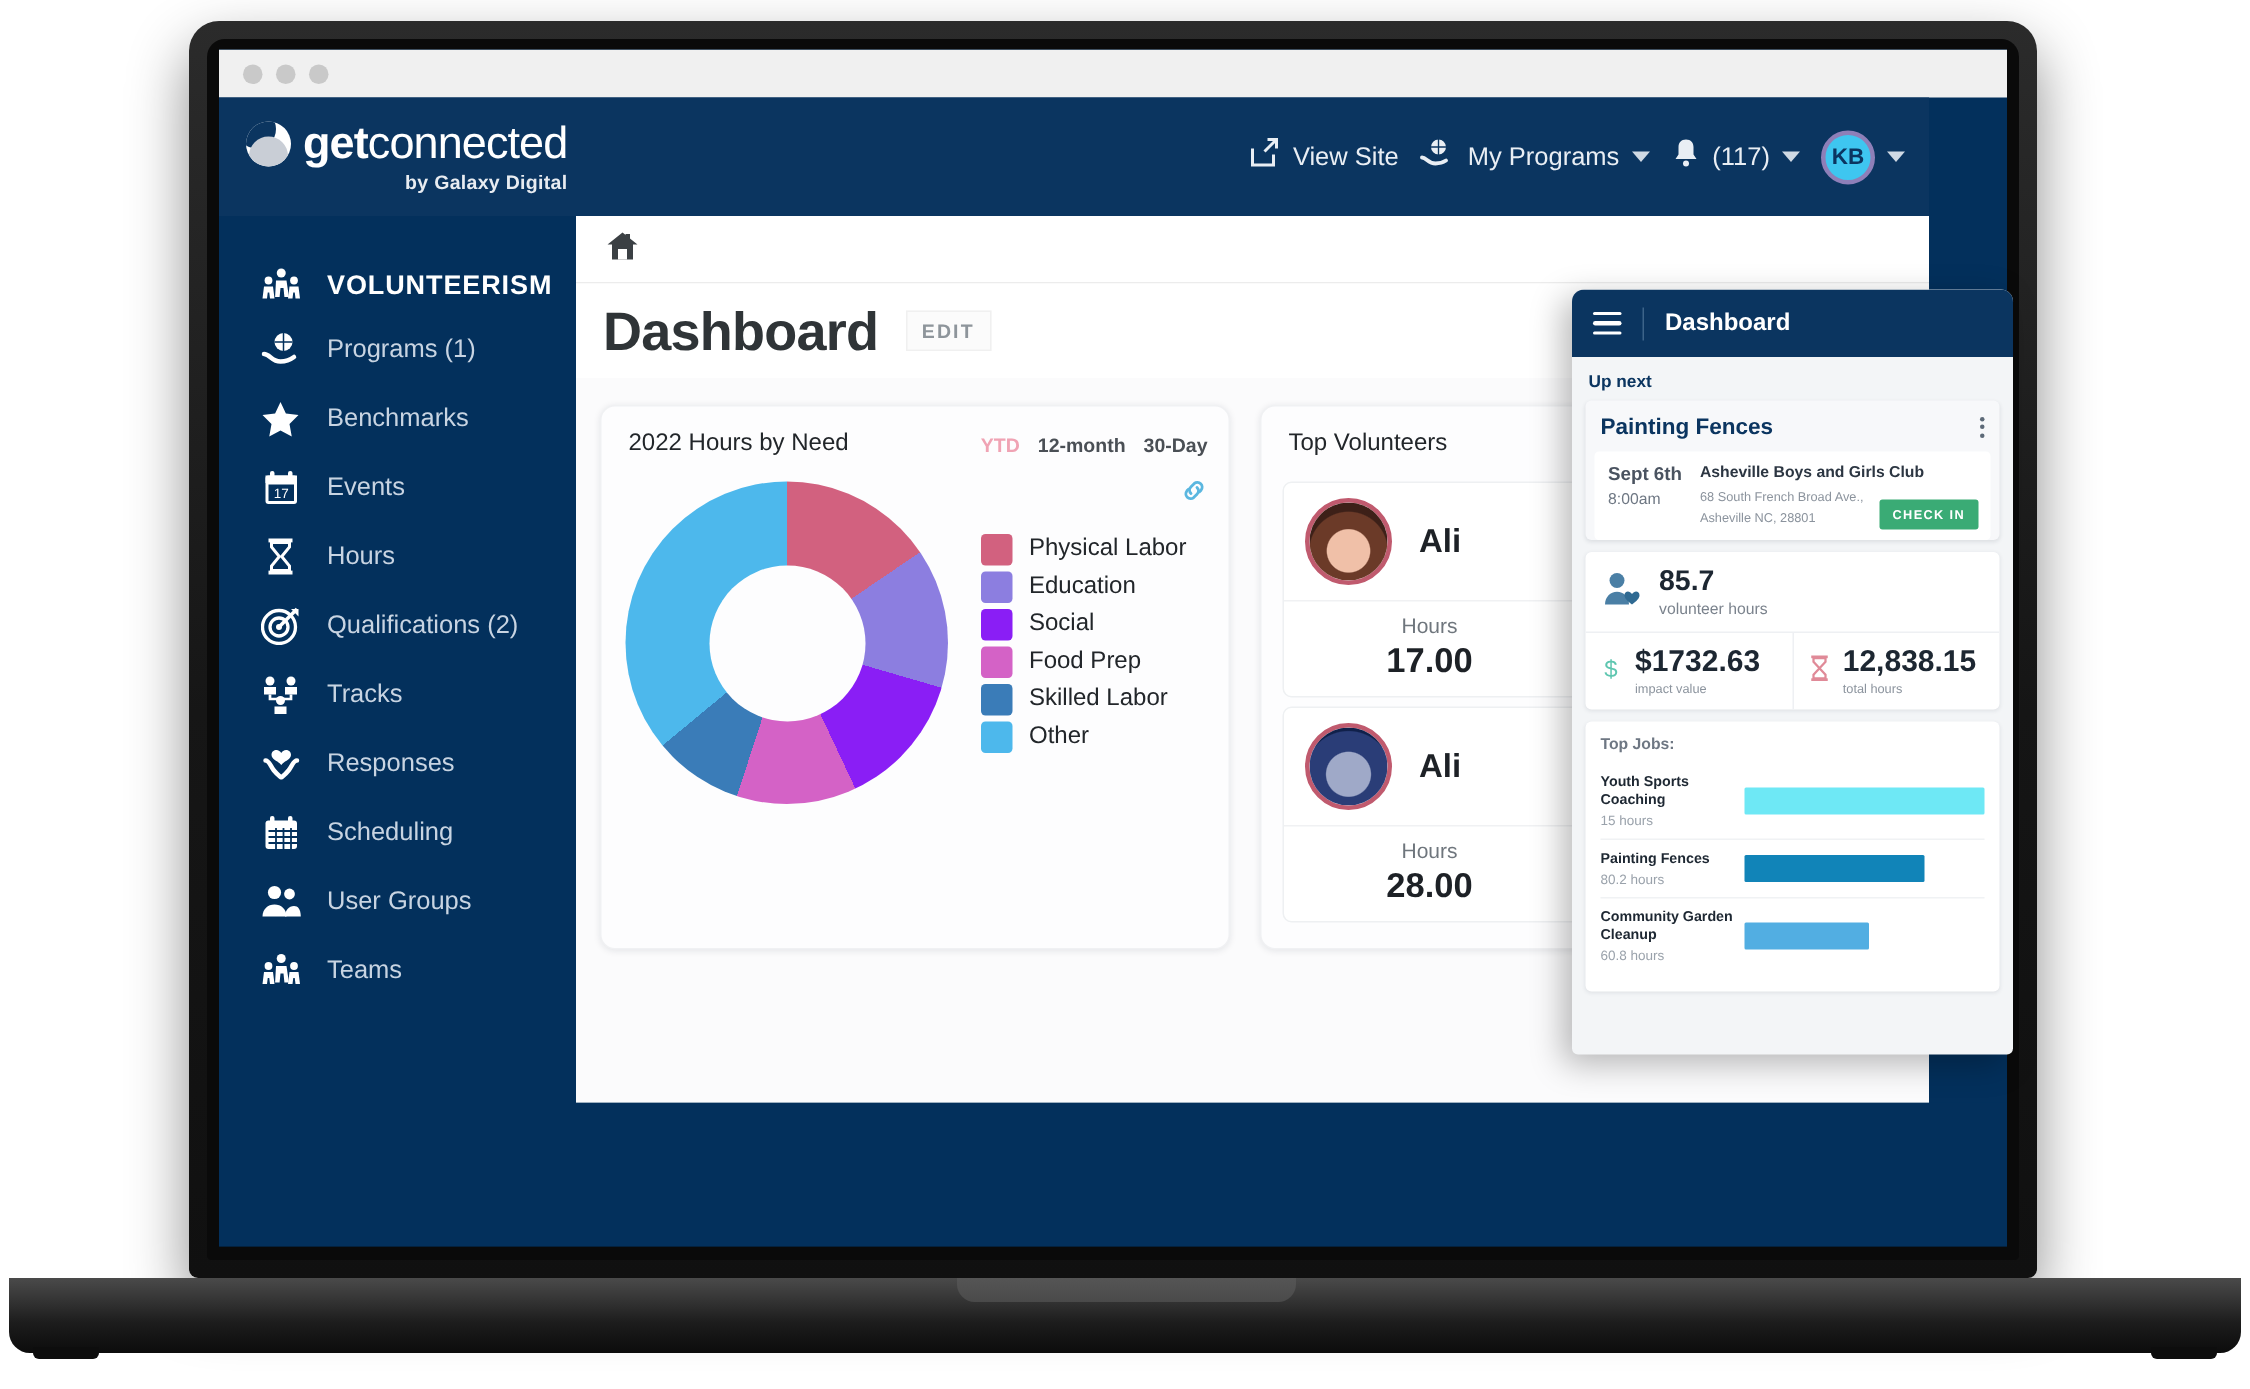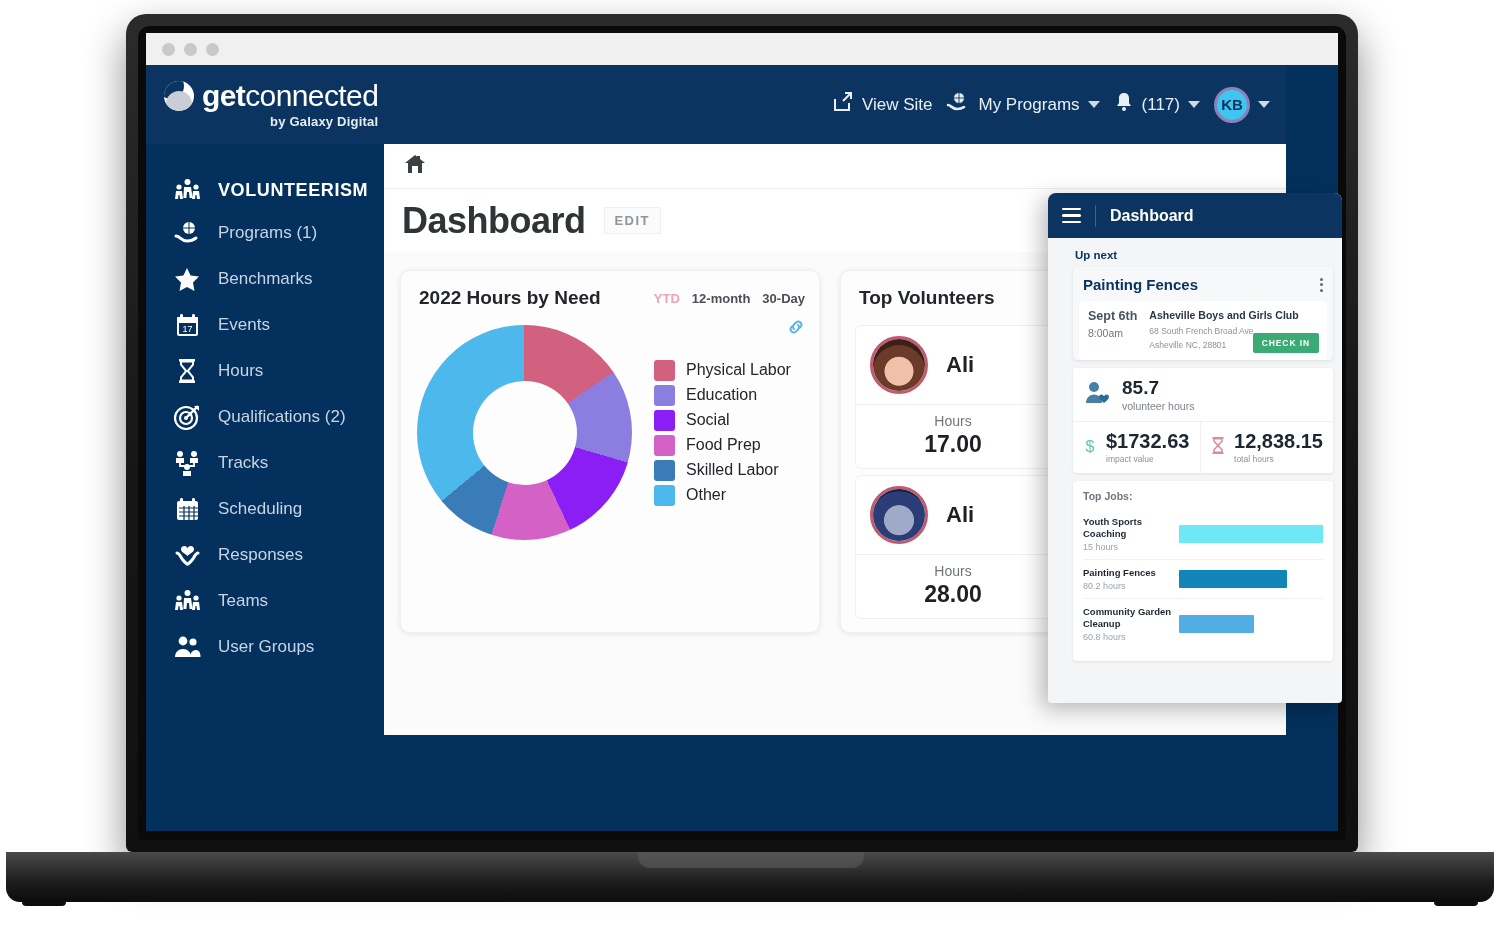--- a/index.html
+++ b/index.html
@@ -138,21 +138,21 @@
 
   .card {
     background: #fdfdfe; border-radius: 10px;
     box-shadow: 0 1px 5px rgba(20,30,50,.10);
     border: 1px solid #f0f1f3;
   }
   .card-chart { width: 420px; height: 363px; position: relative; }
   .card-head {
     display: flex; align-items: center; padding: 16px 14px 8px 18px;
   }
-  .card-title { font-size: 19px; font-weight: bold; color: #22262a; }
+  .card-title { font-size: 16px; font-weight: normal; color: #22262a; }
   .range-tabs { margin-left: auto; display: flex; gap: 12px; align-items: center; font-size: 13px; color: #4a4f55; font-weight: 600; }
   .range-tabs .active { color: #f0a3b4; }
   .link-icon { position: absolute; right: 14px; top: 47px; color: #5bb7e0; }
   .chart-body { display: flex; align-items: center; padding: 8px 0 0 16px; }
   .donut { width: 215px; height: 215px; border-radius: 50%; position: relative; flex: none; }
   .donut::after {
     content: ""; position: absolute; left: 50%; top: 50%;
     transform: translate(-50%,-50%);
     width: 104px; height: 104px; border-radius: 50%; background: #fdfdfe;
   }
@@ -190,21 +190,21 @@
     overflow: hidden; z-index: 40;
   }
   .m-header {
     height: 45px; background: #0b3560;
     display: flex; align-items: center; gap: 14px; padding-left: 14px;
   }
   .hamburger { display: flex; flex-direction: column; gap: 4px; }
   .hamburger span { width: 19px; height: 2.5px; background: #ffffff; border-radius: 2px; }
   .m-div { width: 1px; height: 22px; background: #3d6489; }
   .m-title { font-size: 16px; font-weight: bold; color: #ffffff; }
-  .m-body { padding: 9px 9px 0 9px; margin-left: 16px; }
+  .m-body { padding: 9px 9px 0 9px; }
   .m-upnext { font-size: 11.5px; font-weight: bold; color: #0b3560; margin: 2px 0 6px 2px; }
   .m-card { background: #f7f8fa; border-radius: 4px; box-shadow: 0 1px 3px rgba(20,30,50,.10); }
   .m-card-head { display: flex; align-items: center; padding: 9px 10px 8px 10px; }
   .m-card-title { font-size: 15px; font-weight: bold; color: #0b3560; }
   .kebab { margin-left: auto; display: flex; flex-direction: column; gap: 2.5px; cursor: pointer; }
   .kebab i { width: 3px; height: 3px; border-radius: 50%; background: #5d6a78; display: block; }
   .m-event { background: #fff; margin: 0 6px 7px 6px; border-radius: 3px; padding: 8px 9px 8px 9px; display: flex; gap: 12px; position: relative; }
   .ev-date { font-size: 12.5px; font-weight: bold; color: #4a5360; line-height: 1.25; }
   .ev-time { font-size: 10.5px; color: #6e7783; margin-top: 2px; font-weight: normal; }
   .ev-org { font-size: 10.5px; font-weight: bold; color: #2c3642; line-height: 1.3; }
@@ -383,67 +383,67 @@
               <circle cx="13" cy="17" r="3" fill="#fff"></circle>
               <path d="M2 8h8v5H2zM16 8h8v5h-8zM9 21h8v5H9z" fill="#fff"></path>
               <path d="M6 13v3h14v-3" fill="none" stroke="#fff" stroke-width="1.8"></path>
             </svg>
         </span>
         <span>Tracks</span>
       </div>
 
       <div class="side-item">
         <span class="side-icon">
+          <svg width="27" height="24" viewBox="0 0 27 24">
+              <path d="M13.5 13C11 10 7 9.5 7 6.2 7 4 8.7 3 10.3 3c1.4 0 2.5.9 3.2 2 .7-1.1 1.8-2 3.2-2C18.3 3 20 4 20 6.2 20 9.5 16 10 13.5 13z" fill="#fff"></path>
+              <path d="M3 10c2.5 0 3.5 4 5.5 6.5S13 21 13 21" fill="none" stroke="#fff" stroke-width="3" stroke-linecap="round"></path>
+              <path d="M24 10c-2.5 0-3.5 4-5.5 6.5S14 21 14 21" fill="none" stroke="#fff" stroke-width="3" stroke-linecap="round"></path>
+            </svg>
+        </span>
+        <span>Responses</span>
+      </div>
+
+      <div class="side-item">
+        <span class="side-icon">
           <svg width="25" height="25" viewBox="0 0 25 25">
               <rect x="2" y="4" width="21" height="19" rx="2" fill="#fff"></rect>
               <rect x="5" y="1" width="3" height="5" rx="1.4" fill="#fff"></rect>
               <rect x="17" y="1" width="3" height="5" rx="1.4" fill="#fff"></rect>
               <g stroke="#03305c" stroke-width="1.2">
                 <path d="M4 11h19M4 15h19M4 19h19M9 9v14M14 9v14M19 9v14"></path>
               </g>
             </svg>
         </span>
         <span>Scheduling</span>
       </div>
 
       <div class="side-item">
         <span class="side-icon">
-          <svg width="27" height="24" viewBox="0 0 27 24">
-              <path d="M13.5 13C11 10 7 9.5 7 6.2 7 4 8.7 3 10.3 3c1.4 0 2.5.9 3.2 2 .7-1.1 1.8-2 3.2-2C18.3 3 20 4 20 6.2 20 9.5 16 10 13.5 13z" fill="#fff"></path>
-              <path d="M3 10c2.5 0 3.5 4 5.5 6.5S13 21 13 21" fill="none" stroke="#fff" stroke-width="3" stroke-linecap="round"></path>
-              <path d="M24 10c-2.5 0-3.5 4-5.5 6.5S14 21 14 21" fill="none" stroke="#fff" stroke-width="3" stroke-linecap="round"></path>
-            </svg>
-        </span>
-        <span>Responses</span>
+          <svg width="27" height="22" viewBox="0 0 27 22">
+              <circle cx="9" cy="5" r="4.4" fill="#fff"></circle>
+              <circle cx="19" cy="6" r="3.6" fill="#fff"></circle>
+              <path d="M1 21c0-5 3.6-8 8-8s8 3 8 8z" fill="#fff"></path>
+              <path d="M16 21c0-4 2.6-7 6-7 2.6 0 4.5 2 4.5 7z" fill="#fff"></path>
+            </svg>
+        </span>
+        <span>User Groups</span>
       </div>
 
       <div class="side-item">
         <span class="side-icon">
           <svg width="27" height="24" viewBox="0 0 27 24">
               <circle cx="13.5" cy="4" r="3" fill="#fff"></circle>
               <circle cx="5" cy="9" r="2.6" fill="#fff"></circle>
               <circle cx="22" cy="9" r="2.6" fill="#fff"></circle>
               <path d="M10 9h7l1.6 11h-3l-.6-6h-2l-.6 6h-3z" fill="#fff"></path>
               <path d="M2 13h6l1 8H6l-.5-4h-1L4 21H1z" fill="#fff"></path>
               <path d="M19 13h6l1 8h-3l-.5-4h-1l-.5 4h-3z" fill="#fff"></path>
             </svg>
         </span>
         <span>Teams</span>
-      </div>
-
-      <div class="side-item">
-        <span class="side-icon">
-          <svg width="27" height="22" viewBox="0 0 27 22">
-              <circle cx="9" cy="5" r="4.4" fill="#fff"></circle>
-              <circle cx="19" cy="6" r="3.6" fill="#fff"></circle>
-              <path d="M1 21c0-5 3.6-8 8-8s8 3 8 8z" fill="#fff"></path>
-              <path d="M16 21c0-4 2.6-7 6-7 2.6 0 4.5 2 4.5 7z" fill="#fff"></path>
-            </svg>
-        </span>
-        <span>User Groups</span>
       </div>
     </div>
 
     <div class="bottom-navy"></div>
 
     <div class="content">
 
       <div class="crumb-bar">
         <span>
           <svg width="22" height="20" viewBox="0 0 22 20">

